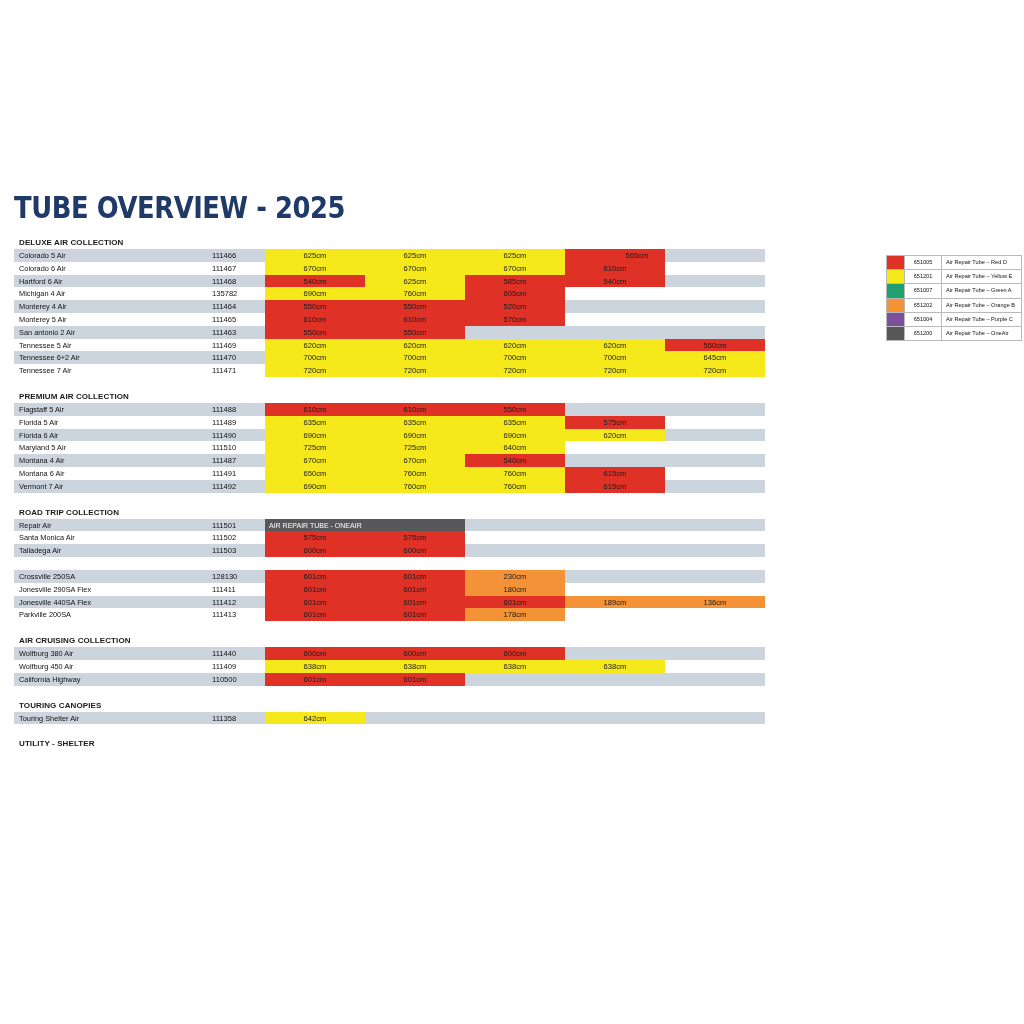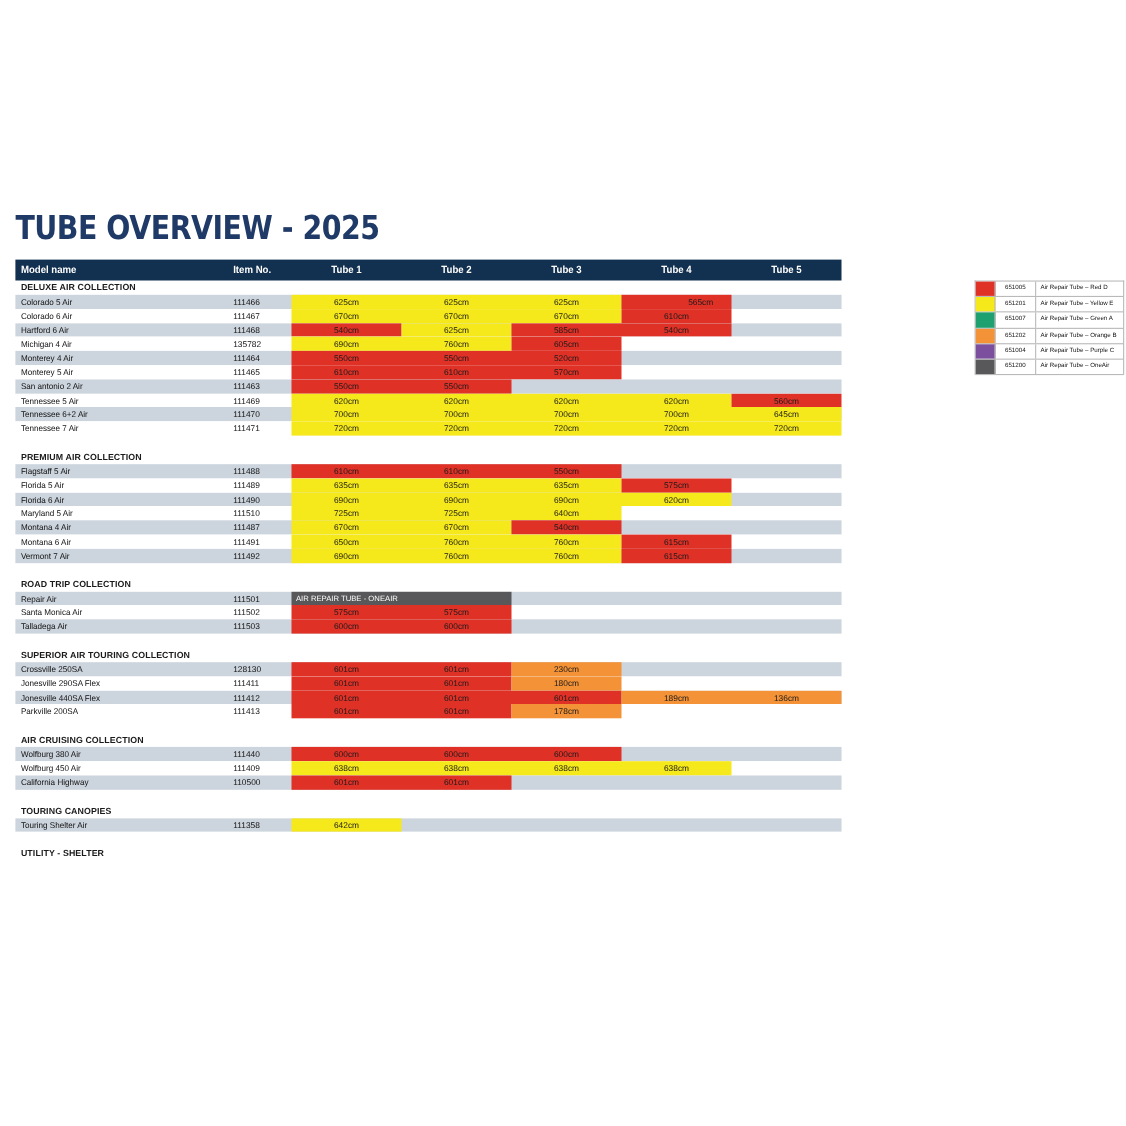--- a/index.html
+++ b/index.html
@@ -165,29 +165,20 @@
     color: #111111;
     white-space: nowrap;
   }
 </style>
 </head>
 <body>
 
 <div id="page-title">TUBE OVERVIEW - 2025</div>
 
 <div id="sheet">
-  <div class="thead">
-      <div class="th left" style="left: 5px;">Model name</div>
-      <div class="th left" style="left: 198px;">Item No.</div>
-      <div class="th center" style="left: 251px; width: 100px;">Tube 1</div>
-      <div class="th center" style="left: 351px; width: 100px;">Tube 2</div>
-      <div class="th center" style="left: 451px; width: 100px;">Tube 3</div>
-      <div class="th center" style="left: 551px; width: 100px;">Tube 4</div>
-      <div class="th center" style="left: 651px; width: 100px;">Tube 5</div>
-    </div>
   <div id="table-body">
       <div class="section-title">DELUXE AIR COLLECTION</div>
       <div class="row alt">
         <div class="block" style="left: 251px; width: 300px; background: rgb(245, 232, 27);"></div>
         <div class="block" style="left: 551px; width: 100px; background: rgb(224, 49, 39);"></div>
         <div class="cell-model">Colorado 5 Air</div>
         <div class="cell-item">111466</div>
         <div class="val" style="left: 251px; width: 100px;">625cm</div>
         <div class="val" style="left: 351px; width: 100px;">625cm</div>
         <div class="val" style="left: 451px; width: 100px;">625cm</div>
@@ -359,21 +350,20 @@
         <div class="val" style="left: 351px; width: 100px;">575cm</div>
       </div>
       <div class="row alt">
         <div class="block" style="left: 251px; width: 200px; background: rgb(224, 49, 39);"></div>
         <div class="cell-model">Talladega Air</div>
         <div class="cell-item">111503</div>
         <div class="val" style="left: 251px; width: 100px;">600cm</div>
         <div class="val" style="left: 351px; width: 100px;">600cm</div>
       </div>
       <div class="section-gap"></div>
-      <div class="section-title">SUPERIOR AIR TOURING COLLECTION</div>
       <div class="row alt">
         <div class="block" style="left: 251px; width: 200px; background: rgb(224, 49, 39);"></div>
         <div class="block" style="left: 451px; width: 100px; background: rgb(243, 146, 55);"></div>
         <div class="cell-model">Crossville 250SA</div>
         <div class="cell-item">128130</div>
         <div class="val" style="left: 251px; width: 100px;">601cm</div>
         <div class="val" style="left: 351px; width: 100px;">601cm</div>
         <div class="val" style="left: 451px; width: 100px;">230cm</div>
       </div>
       <div class="row">

